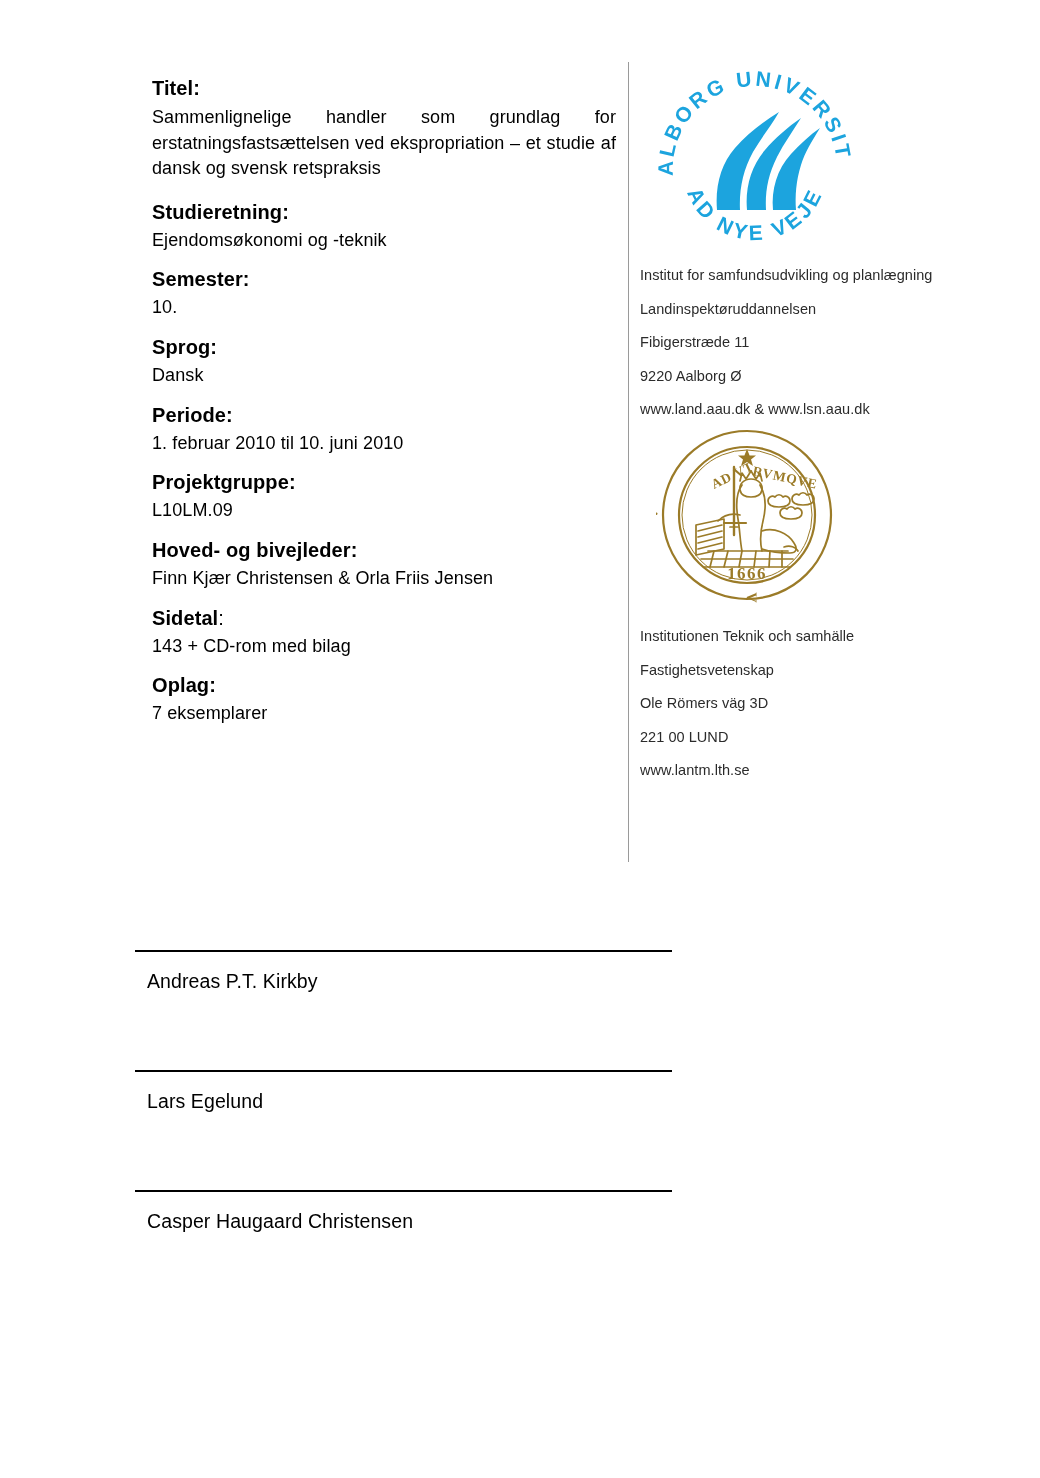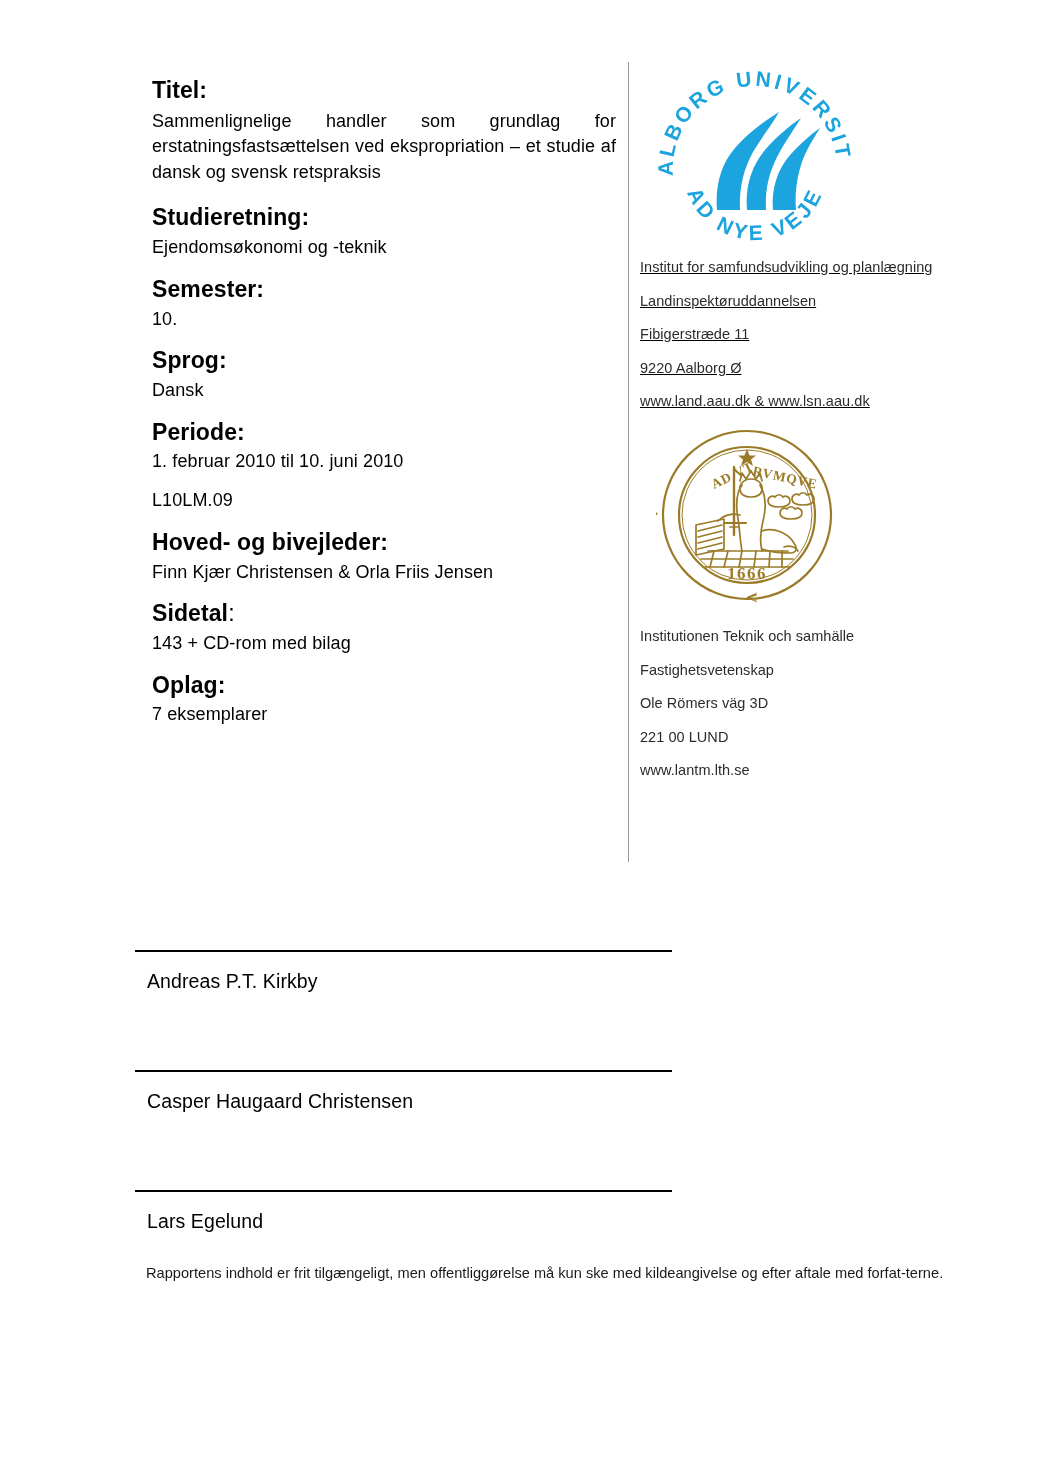--- a/index.html
+++ b/index.html
@@ -42,21 +42,21 @@
 
   
   .meta-col {
     position: absolute;
     left: 152px;
     top: 76px;
     width: 464px;
   }
 
   .meta-label {
-    font-size: 23px;
+    font-size: 20px;
     font-weight: bold;
     line-height: 1.25;
     margin: 0 0 4px 0;
     letter-spacing: 0.1px;
   }
   .meta-label .plain {
     font-weight: normal;
   }
 
   .meta-value {
@@ -102,23 +102,22 @@
     position: absolute;
     left: 656px;
     top: 427px;
     width: 182px;
     height: 176px;
   }
 
   .addr-aau {
     position: absolute;
     left: 640px;
-    top: 260px;
+    top: 268px;
     width: 340px;
-    text-decoration: underline;
   }
   .addr-lund {
     position: absolute;
     left: 640px;
     top: 617px;
     width: 340px;
     margin-top: 12px;
   }
 
   
@@ -182,20 +181,21 @@
 
       <p class="meta-label"><span>Semester:</span></p>
       <p class="meta-value">10.</p>
 
       <p class="meta-label"><span>Sprog:</span></p>
       <p class="meta-value">Dansk</p>
 
       <p class="meta-label"><span>Periode:</span></p>
       <p class="meta-value">1. februar 2010 til 10. juni 2010</p>
 
+      <p class="meta-label"><span>Projektgruppe:</span></p>
       <p class="meta-value">L10LM.09</p>
 
       <p class="meta-label"><span>Hoved- og bivejleder:</span></p>
       <p class="meta-value">Finn Kjær Christensen &amp; Orla Friis Jensen</p>
 
       <p class="meta-label"><span>Sidetal</span><span class="plain">:</span></p>
       <p class="meta-value">143 + CD-rom med bilag</p>
 
       <p class="meta-label"><span>Oplag:</span></p>
       <p class="meta-value">7 eksemplarer</p>
@@ -308,23 +308,22 @@
 
   </div>
 
   <div class="signatures">
     <div class="sig-entry">
       <div class="sig-rule"></div>
       <div class="sig-name">Andreas P.T. Kirkby</div>
     </div>
     <div class="sig-entry">
       <div class="sig-rule"></div>
-      <div class="sig-name">Casper Haugaard Christensen</div>
+      <div class="sig-name">Lars Egelund</div>
     </div>
     <div class="sig-entry">
       <div class="sig-rule"></div>
-      <div class="sig-name">Lars Egelund</div>
+      <div class="sig-name">Casper Haugaard Christensen</div>
     </div>
   </div>
 
-  <div class="footer-note">Rapportens indhold er frit tilgængeligt, men offentliggørelse må kun ske med kildeangivelse og efter aftale med forfat-terne.</div>
 
 </div>
 
 </body></html>

